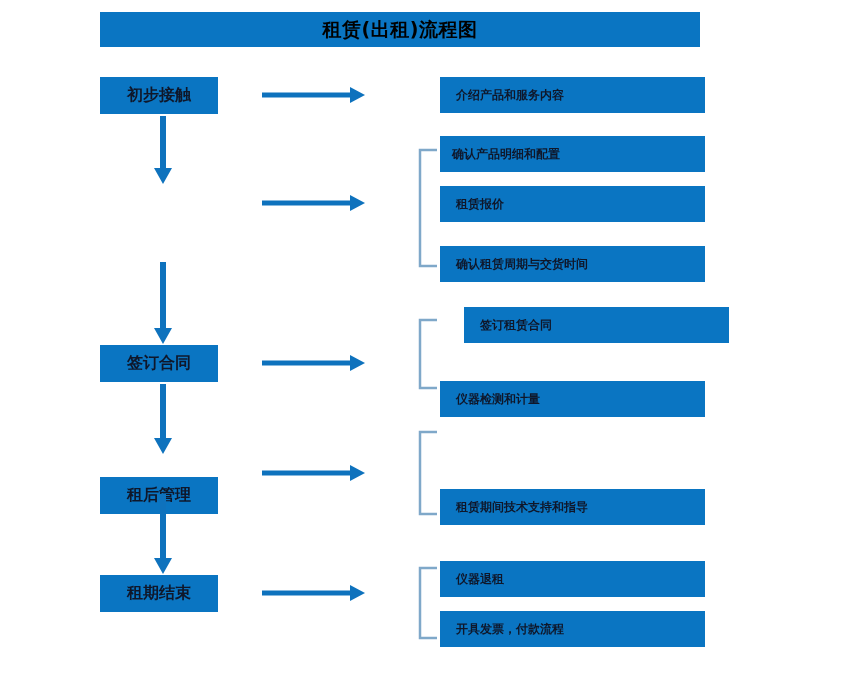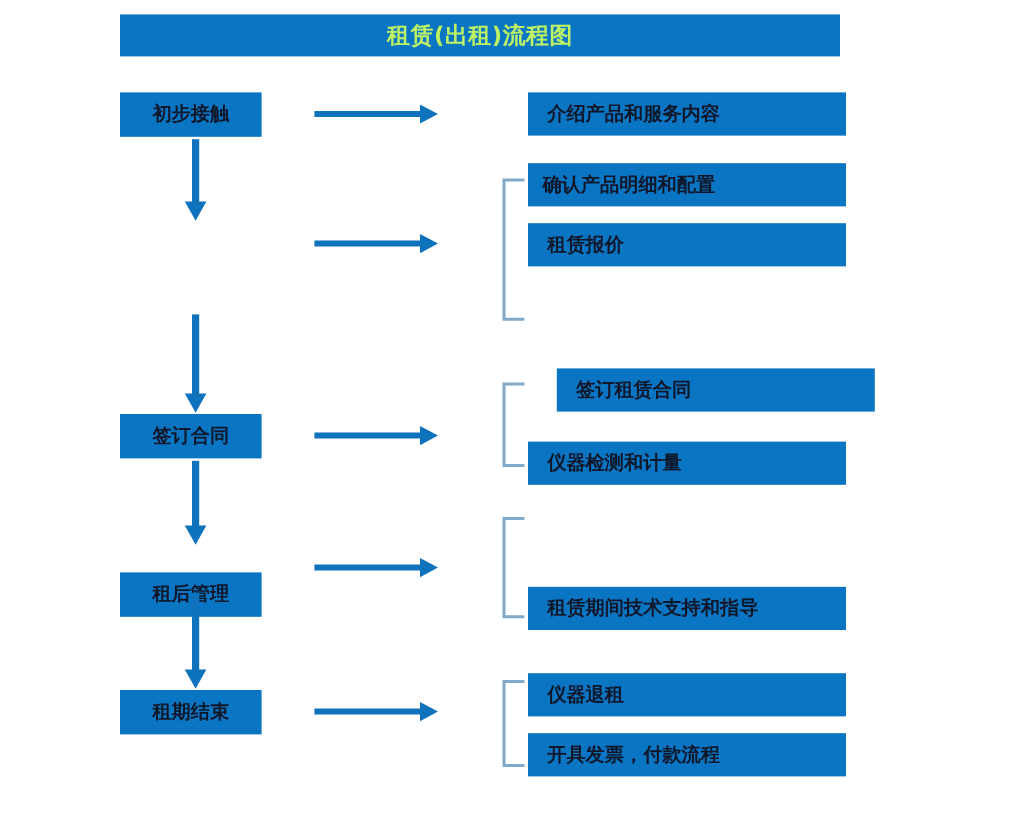--- a/index.html
+++ b/index.html
@@ -10,21 +10,21 @@
     overflow:hidden;
   }
   #stage{position:relative;width:844px;height:688px;}
 
   .title-bar{
     position:absolute;left:100px;top:12px;width:600px;height:35px;
     background:var(--blue);
     display:flex;align-items:center;justify-content:center;
   }
   .title-bar .t{
-    color:#bef264;font-size:19px;font-weight:bold;letter-spacing:.5px;
+    color:#000000;font-size:19px;font-weight:bold;letter-spacing:.5px;
   }
 
   :root{
     --blue:#0a75c2;
     --bracket:#7fa8c9;
     --arrow:#0e72bd;
   }
 
   .node{
     position:absolute;
@@ -41,21 +41,21 @@
     left:100px;width:118px;height:37px;
     justify-content:center;
   }
   .stage-node .lbl{font-size:16px;}
 
   
   .detail-node{
     left:440px;width:265px;height:36px;
     padding-left:16px;
   }
-  .detail-node .lbl{font-size:16px;}
+  .detail-node .lbl{font-size:12px;}
 
   
   .v-arrow{position:absolute;left:0;top:0;}
 </style>
 </head>
 <body>
 
 <div id="stage">
 
   <div class="title-bar">
@@ -130,25 +130,28 @@
   <div class="node detail-node" style="top:77px;">
     <span class="lbl">介绍产品和服务内容</span>
   </div>
 
   <div class="node detail-node" style="top:136px;padding-left:12px;">
     <span class="lbl">确认产品明细和配置</span>
   </div>
   <div class="node detail-node" style="top:186px;">
     <span class="lbl">租赁报价</span>
   </div>
+  <div class="node detail-node" style="top:246px;">
+    <span class="lbl">确认租赁周期与交货时间</span>
+  </div>
 
   <div class="node detail-node" style="top:307px;margin-left:24px;">
     <span class="lbl">签订租赁合同</span>
   </div>
-  <div class="node detail-node" style="top:368px;">
+  <div class="node detail-node" style="top:381px;">
     <span class="lbl">仪器检测和计量</span>
   </div>
 
   <div class="node detail-node" style="top:489px;">
     <span class="lbl">租赁期间技术支持和指导</span>
   </div>
 
   <div class="node detail-node" style="top:561px;">
     <span class="lbl">仪器退租</span>
   </div>

